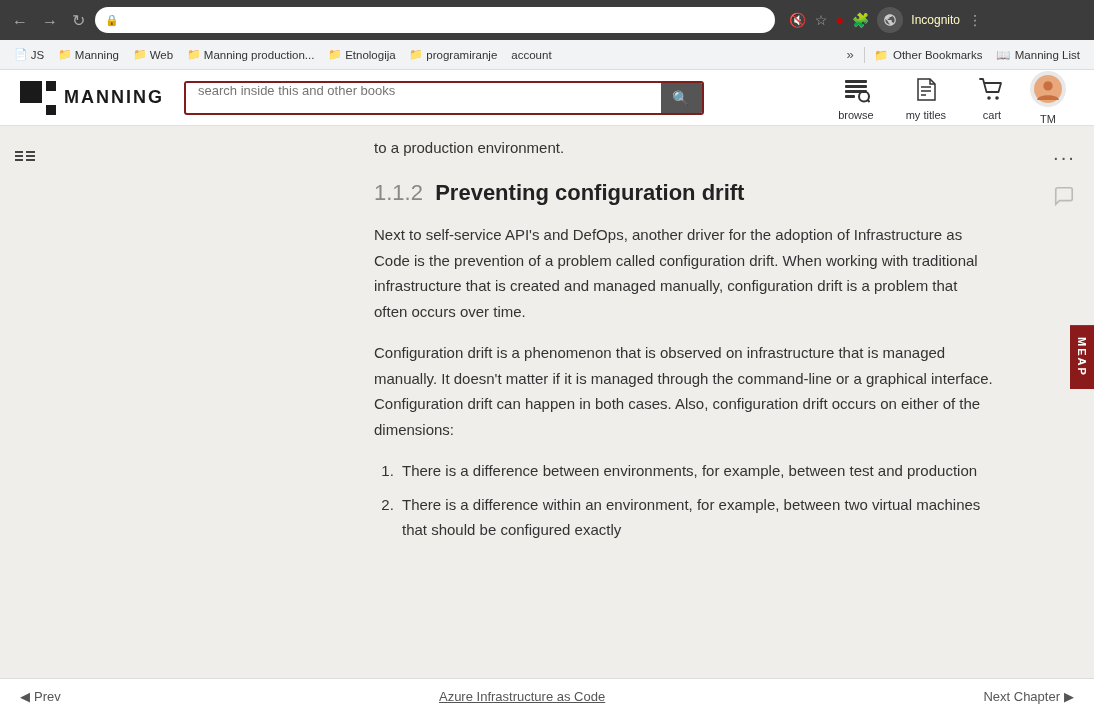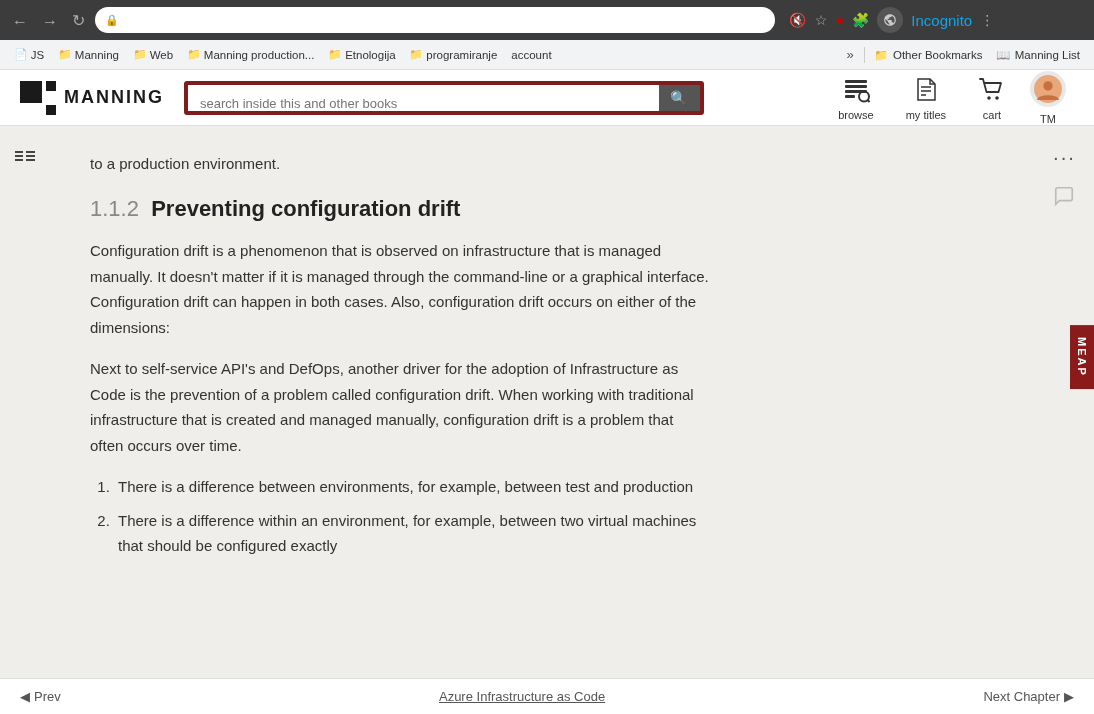--- a/index.html
+++ b/index.html
@@ -23,37 +23,37 @@
 
     
     .manning-nav { background: #fff; border-bottom: 1px solid #e0e0e0; height: 56px; display: flex; align-items: center; padding: 0 20px; gap: 0; }
     .manning-logo { display: flex; align-items: center; gap: 8px; text-decoration: none; margin-right: 20px; }
     .logo-squares { display: flex; gap: 2px; }
     .logo-sq { background: #1a1a1a; }
     .logo-sq.lg { width: 22px; height: 22px; }
     .logo-sq.sm1 { width: 10px; height: 10px; }
     .logo-sq.sm2 { width: 10px; height: 10px; margin-top: 12px; }
     .logo-text { font-size: 18px; font-weight: 700; color: #1a1a1a; letter-spacing: 2px; text-transform: uppercase; }
-    .search-bar { flex: 1; max-width: 520px; display: flex; align-items: flex-end; border: 4px solid #7f1d1d; border-radius: 3px; overflow: hidden; height: 34px; margin-right: auto; }
+    .search-bar { flex: 1; max-width: 520px; display: flex; align-items: flex-start; border: 2px solid #7f1d1d; border-radius: 3px; overflow: hidden; height: 34px; margin-right: auto; }
     .search-input { flex: 1; border: none; outline: none; padding: 0 12px; font-size: 13px; color: #888; }
     .search-btn { background: #555; border: none; color: #fff; padding: 0 12px; height: 100%; cursor: pointer; font-size: 14px; }
     .nav-icons { display: flex; align-items: center; gap: 0; }
     .nav-icon-item { display: flex; flex-direction: column; align-items: center; gap: 6px; padding: 0 16px; cursor: pointer; text-decoration: none; }
     .nav-icon-item svg { width: 28px; height: 28px; }
     .nav-icon-label { font-size: 11px; color: #333; }
 
     
     .page-layout { display: flex; height: calc(714px - 40px - 30px - 56px); background: #f0eeeb; }
 
     
     .sidebar-toggle { width: 50px; padding-top: 20px; display: flex; flex-direction: column; align-items: center; }
     .toc-icon { cursor: pointer; color: #444; }
 
     
-    .main-content { flex: 1; overflow-y: auto; background: #f0eeeb; display: flex; justify-content: flex-start; padding: 16px 40px; }
+    .main-content { flex: 1; overflow-y: auto; background: #f0eeeb; display: flex; justify-content: flex-end; padding: 0 40px; }
     .content-area { max-width: 620px; width: 100%; padding: 10px 0 20px 0; }
 
     .intro-text { font-size: 15px; color: #333; margin-bottom: 20px; line-height: 1.6; }
 
     .section-heading { font-size: 22px; font-weight: 700; color: #222; margin-bottom: 16px; }
     .section-number { color: #888; font-weight: 400; }
 
     .body-text { font-size: 15px; color: #333; line-height: 1.7; margin-bottom: 16px; }
 
     ol { margin: 0 0 0 24px; }
@@ -95,21 +95,21 @@
     <button class="browser-action-btn">☆</button>
     <button class="browser-action-btn" style="color:#cc0000;">●</button>
     <button class="browser-action-btn">🧩</button>
     <div class="incognito-avatar">
       <div class="incognito-circle">
         <svg width="14" height="14" viewBox="0 0 24 24" fill="#ccc">
             <path d="M12 2C6.48 2 2 6.48 2 12s4.48 10 10 10 10-4.48 10-10S17.52 2 12 2zm-1 17.93c-3.95-.49-7-3.85-7-7.93 0-.62.08-1.21.21-1.79L9 15v1c0 1.1.9 2 2 2v1.93zm6.9-2.54c-.26-.81-1-1.39-1.9-1.39h-1v-3c0-.55-.45-1-1-1H8v-2h2c.55 0 1-.45 1-1V7h2c1.1 0 2-.9 2-2v-.41c2.93 1.19 5 4.06 5 7.41 0 2.08-.8 3.97-2.1 5.39z"></path>
           </svg>
       </div>
     </div>
-    <span style="color:#0ea5e9;font-size:15px;">Incognito</span>
+    <span style="color:#fef9c3;font-size:12px;">Incognito</span>
     <button class="browser-action-btn">⋮</button>
   </div>
 </div>
 
 <div class="bookmarks-bar">
   <div class="bookmark-item">
     <span class="bookmark-folder-icon">📄</span>
     <span>JS</span>
   </div>
   <div class="bookmark-item">
@@ -232,23 +232,23 @@
 
   <div class="main-content">
     <div class="content-area">
 
       <p class="intro-text">to a production environment.</p>
 
       <h2 class="section-heading">
         <span class="section-number">1.1.2</span>&nbsp;&nbsp;<span>Preventing configuration drift</span>
       </h2>
 
+      <p class="body-text">Next to self-service API's and DefOps, another driver for the adoption of Infrastructure as Code is the prevention of a problem called configuration drift. When working with traditional infrastructure that is created and managed manually, configuration drift is a problem that often occurs over time.</p>
+
       <p class="body-text">Configuration drift is a phenomenon that is observed on infrastructure that is managed manually. It doesn't matter if it is managed through the command-line or a graphical interface. Configuration drift can happen in both cases. Also, configuration drift occurs on either of the dimensions:</p>
-
-      <p class="body-text">Next to self-service API's and DefOps, another driver for the adoption of Infrastructure as Code is the prevention of a problem called configuration drift. When working with traditional infrastructure that is created and managed manually, configuration drift is a problem that often occurs over time.</p>
 
       <ol>
         <li>
           <span>There is a difference between environments, for example, between test and production</span>
         </li>
         <li>
           <span>There is a difference within an environment, for example, between two virtual machines that should be configured exactly</span>
         </li>
       </ol>
 

